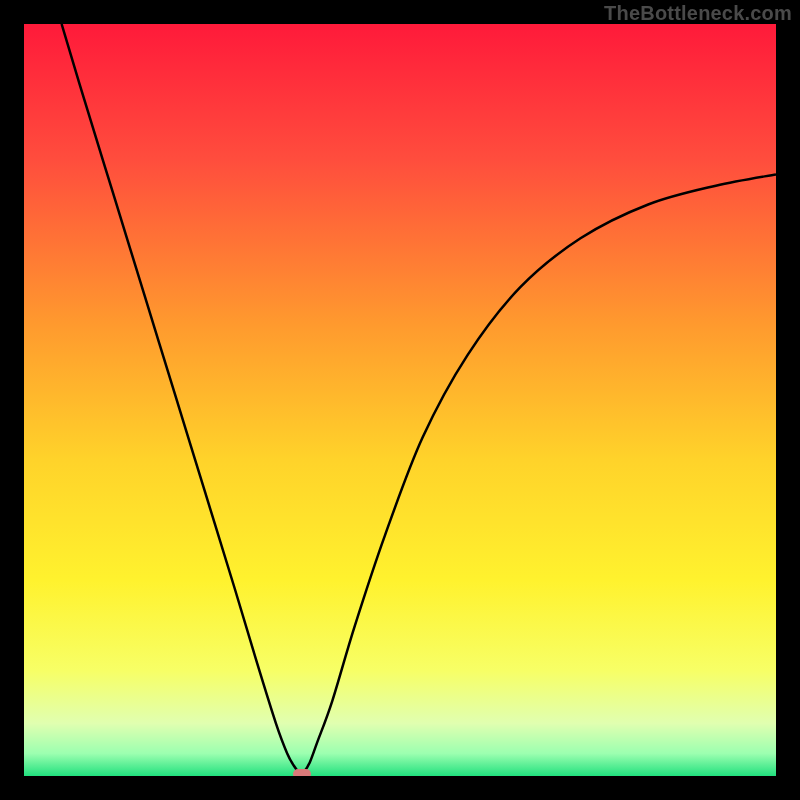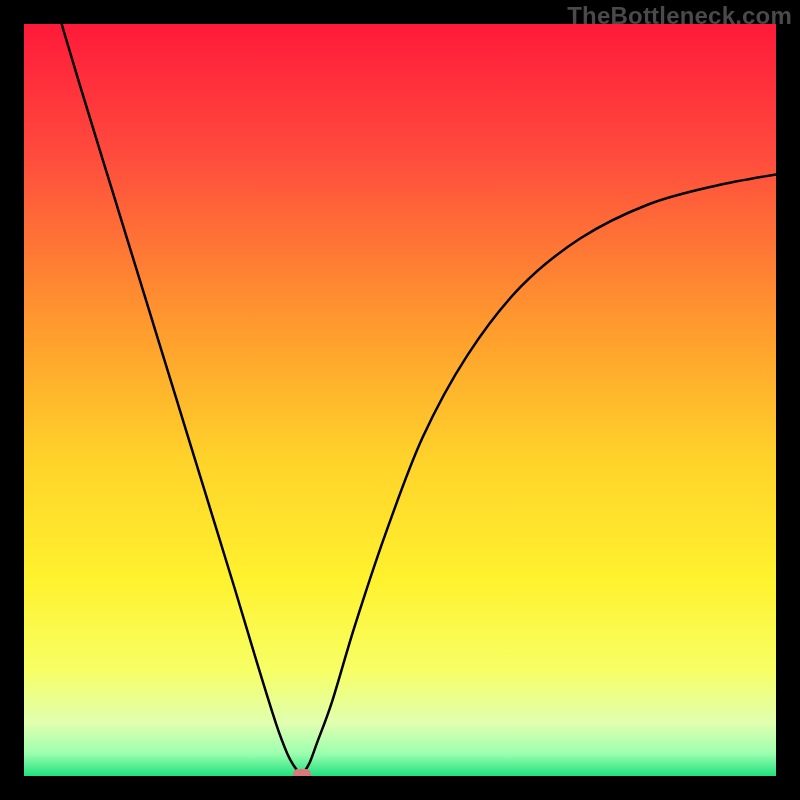--- a/index.html
+++ b/index.html
@@ -26,21 +26,21 @@
     position: absolute;
     inset: 0;
     width: 100%;
     height: 100%;
   }
   .watermark {
     position: absolute;
     top: 2px;
     right: 8px;
     font-family: Arial, Helvetica, sans-serif;
-    font-size: 24px;
+    font-size: 20px;
     font-weight: 600;
     color: #4a4a4a;
     letter-spacing: 0.2px;
   }
   .minimum-marker {
     position: absolute;
     width: 18px;
     height: 10px;
     border-radius: 5px;
     background: #d97a7a;

